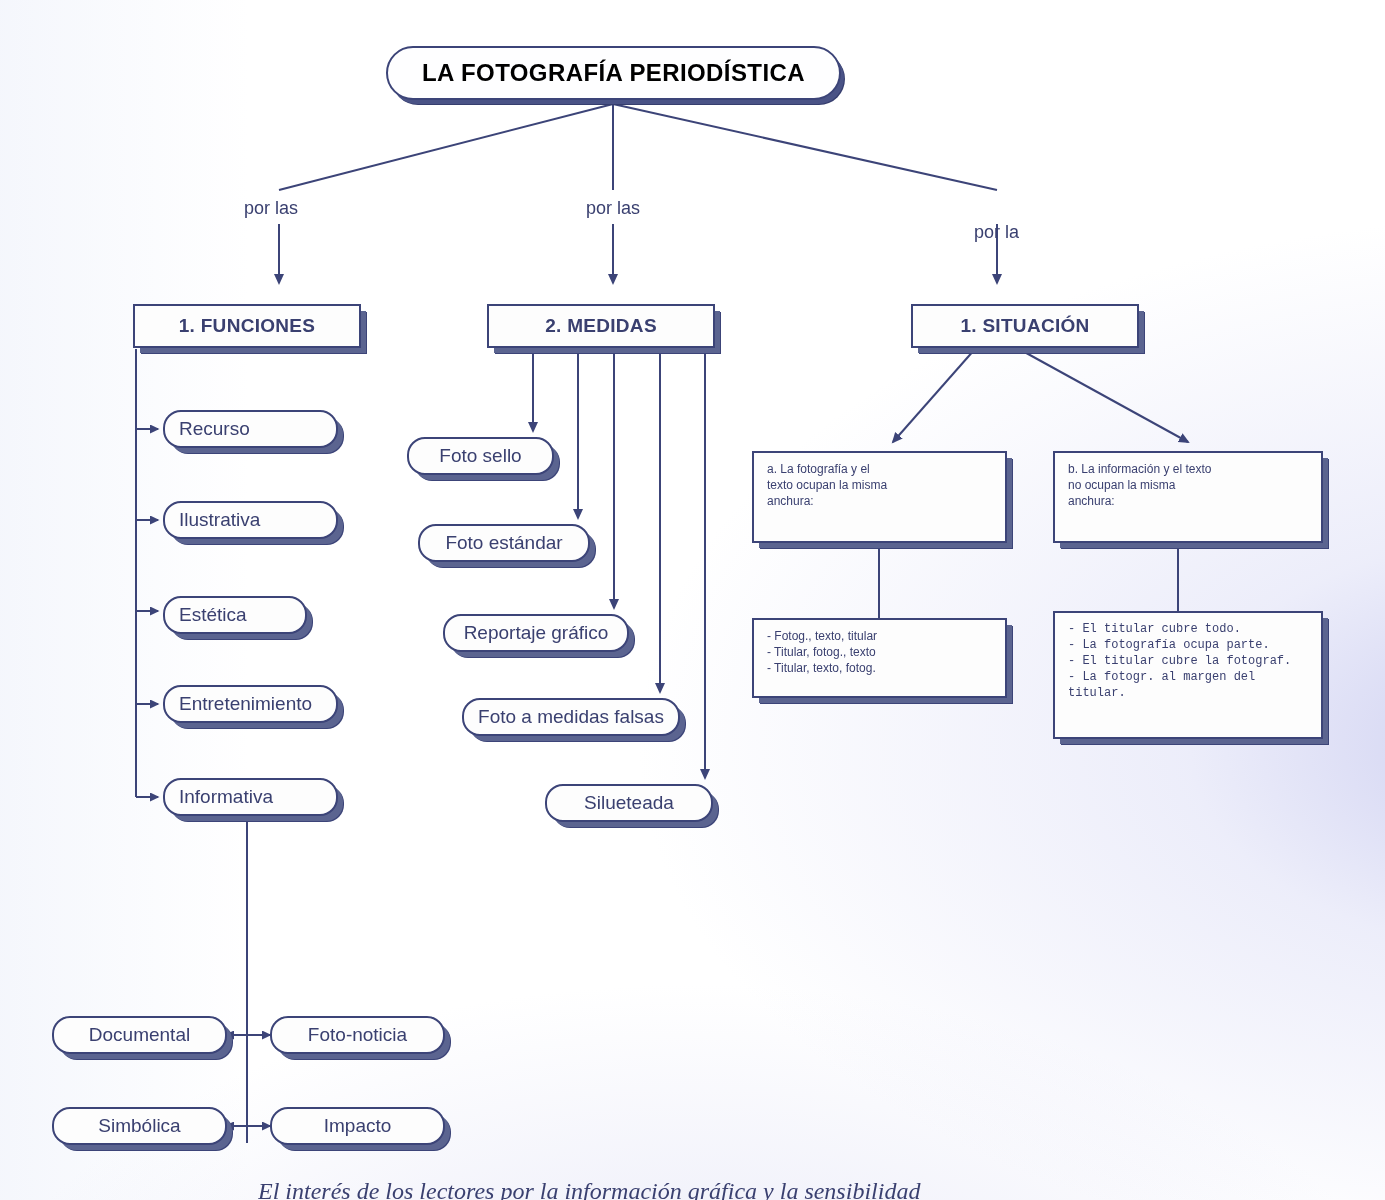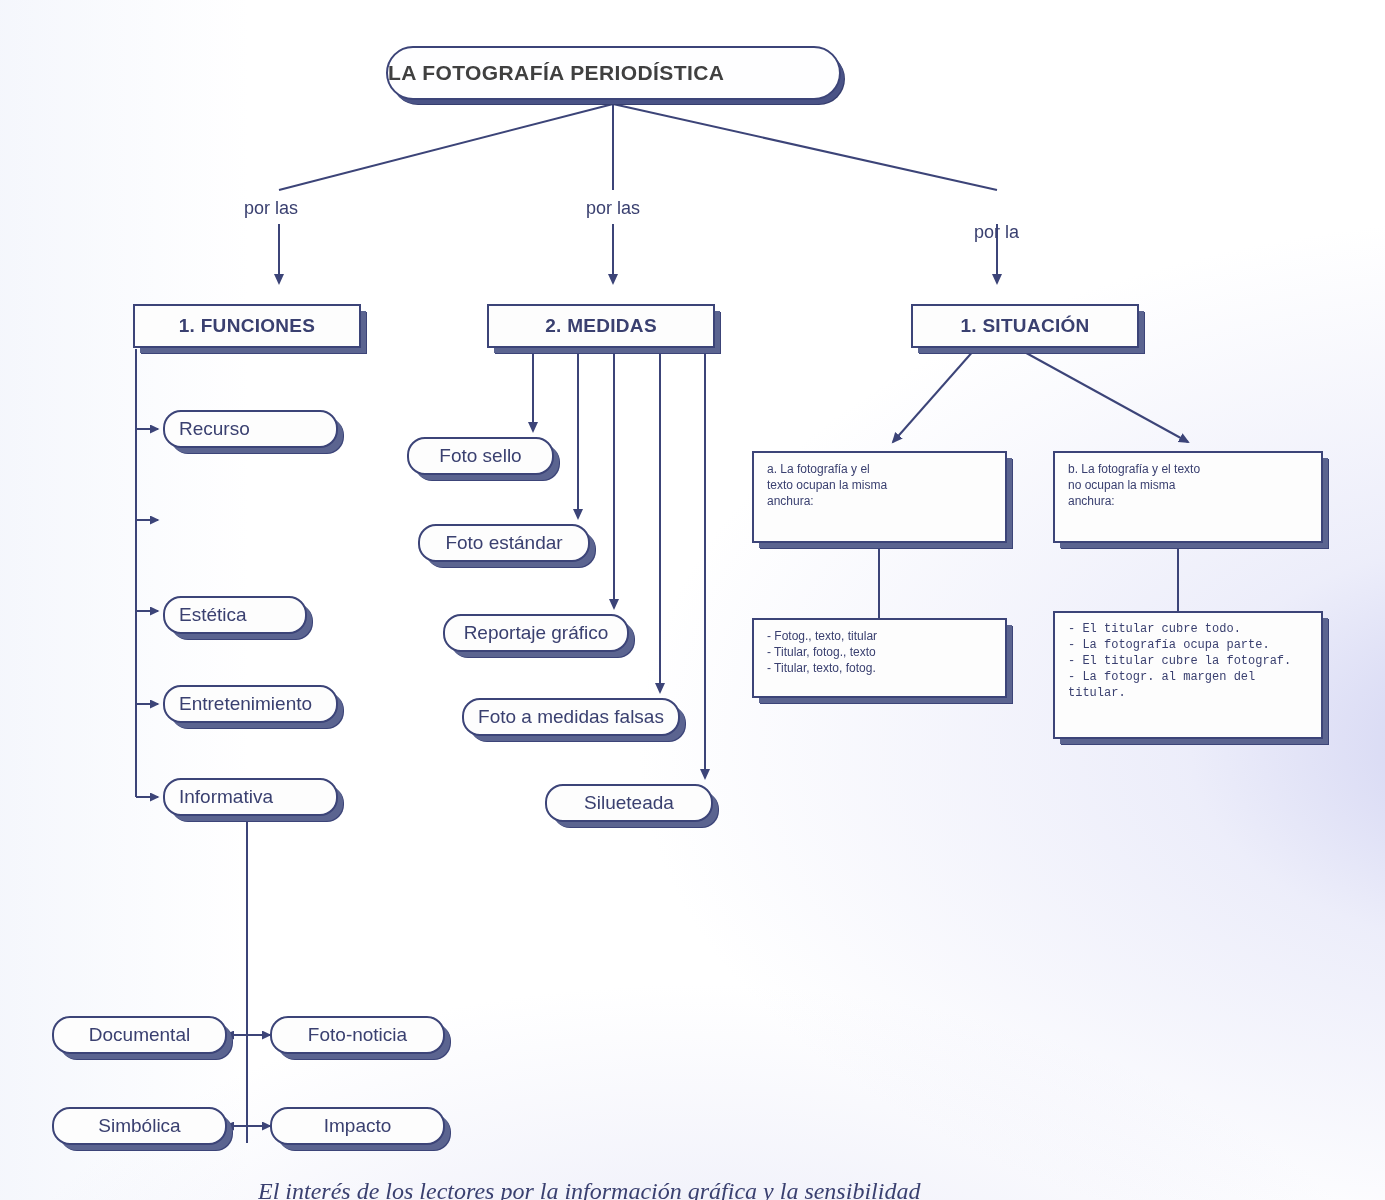--- a/index.html
+++ b/index.html
@@ -37,22 +37,22 @@
   
   #title-box{
     left:386px;top:46px;width:455px;height:54px;
     border-radius:28px;
     border:2px solid #3c4478;
     background:#fefeff;
     box-shadow:4px 5px 0 -1px #4a5386, 5px 6px 0 -1px #363e6e;
     justify-content:center;
   }
   #title-box .t{
-    text-align:left;font-weight:bold;font-size:21px;letter-spacing:.4px;
-    color:#404040;
+    text-align:center;font-weight:bold;font-size:24px;letter-spacing:.4px;
+    color:#000000;
   }
 
   .lvl1{
     height:44px;justify-content:center;
     font-weight:bold;font-size:19px;letter-spacing:.3px;
   }
   .lvl1 .t{text-align:center;}
 
   .leaf{
     height:38px;
@@ -161,20 +161,23 @@
   <div class="box lvl1" style="left:487px;top:304px;width:228px;">
     <span class="t">2. MEDIDAS</span>
   </div>
   <div class="box lvl1" style="left:911px;top:304px;width:228px;">
     <span class="t">1. SITUACIÓN</span>
   </div>
 
   <div class="box leaf" style="left:163px;top:410px;width:175px;">
     <span class="t">Recurso</span>
   </div>
+  <div class="box leaf" style="left:163px;top:501px;width:175px;">
+    <span class="t">Ilustrativa</span>
+  </div>
   <div class="box leaf" style="left:163px;top:596px;width:144px;">
     <span class="t">Estética</span>
   </div>
   <div class="box leaf" style="left:163px;top:685px;width:175px;">
     <span class="t">Entretenimiento</span>
   </div>
   <div class="box leaf" style="left:163px;top:778px;width:175px;">
     <span class="t">Informativa</span>
   </div>
 
@@ -199,21 +202,21 @@
 texto ocupan la misma
 anchura:</span>
   </div>
   <div class="box note" style="left:752px;top:618px;width:255px;height:80px;">
     <span class="t">- Fotog., texto, titular
 - Titular, fotog., texto
 - Titular, texto, fotog.</span>
   </div>
 
   <div class="box note" style="left:1053px;top:451px;width:270px;height:92px;">
-    <span class="t">b. La fotografía y el texto
+    <span class="t">b. La información y el texto
 no ocupan la misma
 anchura:</span>
   </div>
   <div class="box note" style="left:1053px;top:611px;width:270px;height:128px;font-family:Liberation Mono, monospace;">
     <span class="t">- El titular cubre todo.
 - La fotografía ocupa parte.
 - El titular cubre la fotograf.
 - La fotogr. al margen del
    titular.</span>
   </div>

